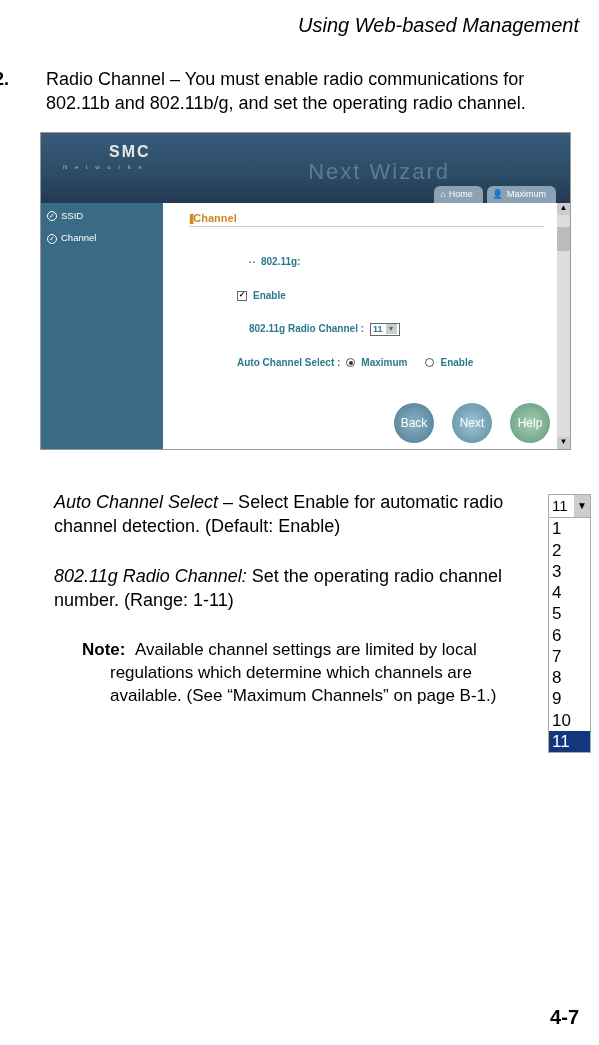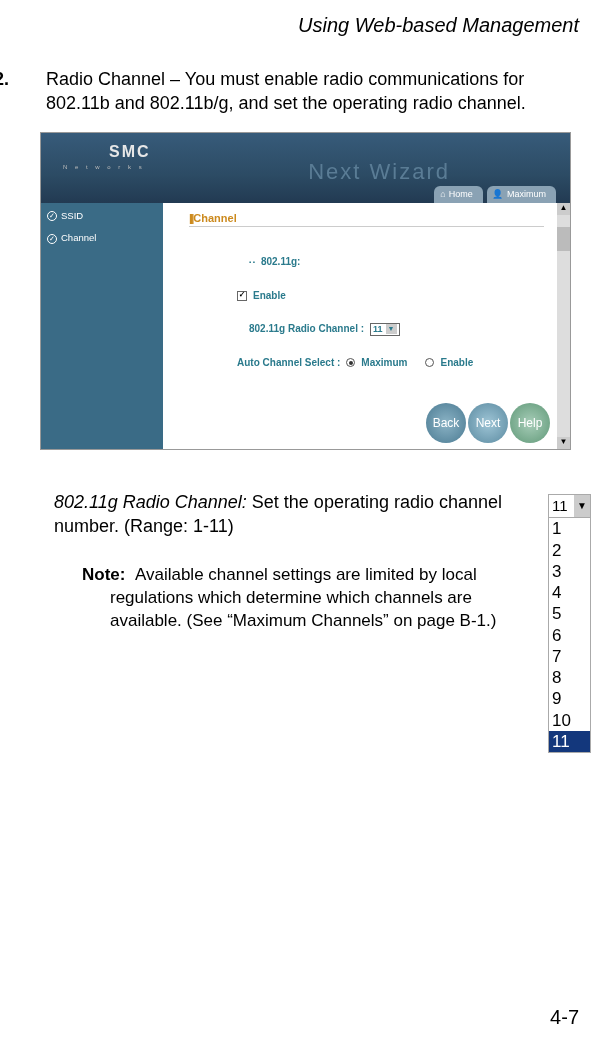--- a/index.html
+++ b/index.html
@@ -186,21 +186,21 @@
       width: 4px;
       height: 4px;
       background: #333;
       border-radius: 50%;
     }
     .ss-buttons {
       position: absolute;
       right: 20px;
       bottom: 6px;
       display: flex;
-      gap: 2px;
+      gap: 18px;
     }
     .circle-btn {
       width: 40px;
       height: 40px;
       border-radius: 50%;
       display: flex;
       align-items: center;
       justify-content: center;
       color: #fff;
       font-size: 12px;
@@ -266,20 +266,21 @@
     }
     .dropdown-img .opts div.hl {
       background: #13377c;
       color: #fff;
     }
     .page-number {
       position: absolute;
       right: 20px;
       bottom: 14px;
       font-size: 20px;
+      font-weight: bold;
     }
   </style>
 </head>
 <body>
 
 <div class="page-header">Using Web-based Management</div>
 
 <div class="body-text">
   <p>
     <span class="number">2.</span><span class="label">Radio Channel</span><span> – You must enable radio communications for 802.11b and 802.11b/g, and set the operating radio channel.</span>
@@ -348,20 +349,23 @@
     </div>
   </div>
   <div class="ss-scroll">
     <div style="height:12px;background:#ccc;text-align:center;font-size:8px;">▲</div>
     <div class="thumb"></div>
     <div style="position:absolute;bottom:0;height:12px;width:100%;background:#ccc;text-align:center;font-size:8px;">▼</div>
   </div>
 </div>
 
 <div class="desc-block">
+  <p>
+    <span style="font-style:italic;">Auto Channel Select</span><span> – Select Enable for automatic radio channel detection. (Default: Enable)</span>
+  </p>
   <p>
     <span style="font-style:italic;">802.11g Radio Channel:</span><span> Set the operating radio channel number. (Range: 1-11)</span>
   </p>
   <p class="note" style="font-size:17px;">
     <span class="note-label">Note:</span>&nbsp;&nbsp;<span>Available channel settings are limited by local regulations which determine which channels are available. (See “Maximum Channels” on page B-1.)</span>
   </p>
 </div>
 
 <div class="dropdown-img">
   <div class="sel">

